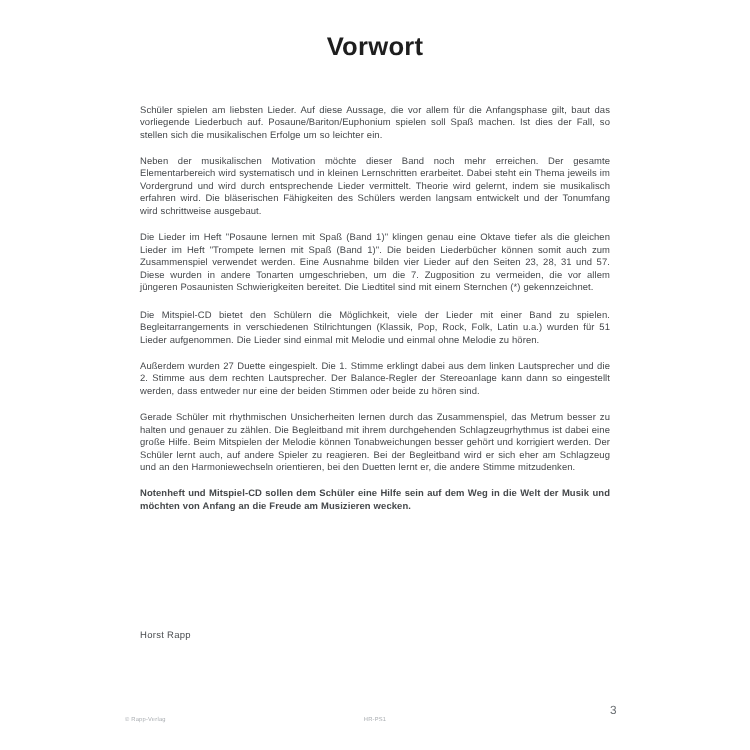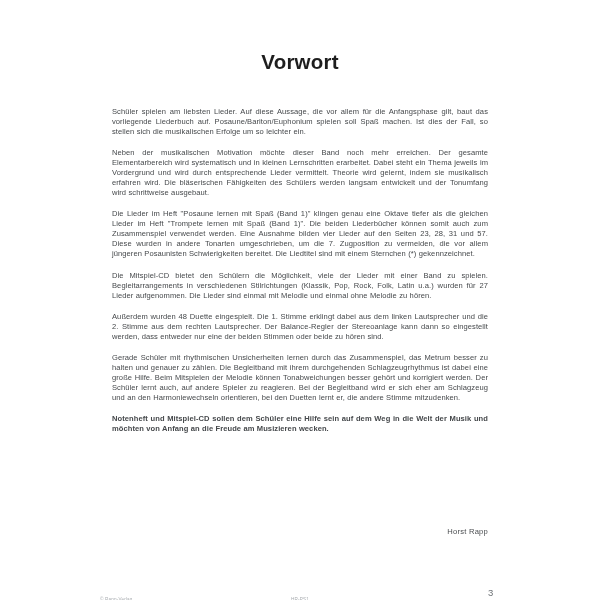--- a/index.html
+++ b/index.html
@@ -16,21 +16,20 @@
     color: #3c3c3c;
     -webkit-font-smoothing: antialiased;
   }
 
   #page {
     position: relative;
     width: 600px;
     height: 520px;
     background: #ffffff;
     box-sizing: border-box;
-    margin-top: 24px;
   }
 
   
   .page-title {
     position: absolute;
     top: 26px;
     left: 0;
     width: 600px;
     text-align: center;
     font-size: 20.5px;
@@ -60,21 +59,21 @@
     font-family: "Liberation Sans", sans-serif;
   }
   .para:last-of-type { margin-bottom: 0; font-weight: bold; }
 
   
   .signature {
     position: absolute;
     left: 112px;
     top: 503px;
     width: 376px;
-    text-align: right;
+    text-align: left;
     font-size: 7.6px;
     color: #4a4d50;
     letter-spacing: 0.03em;
     font-family: "Liberation Sans", sans-serif;
   }
 
   
   .footer {
     position: absolute;
     left: 100px;
@@ -111,22 +110,22 @@
 <body>
 
 <div id="page">
 
   <div class="page-title">Vorwort</div>
 
   <div class="body-column">
     <p class="para">Schüler spielen am liebsten Lieder. Auf diese Aussage, die vor allem für die Anfangsphase gilt, baut das vorliegende Liederbuch auf. Posaune/Bariton/Euphonium spielen soll Spaß machen. Ist dies der Fall, so stellen sich die musikalischen Erfolge um so leichter ein.</p>
     <p class="para">Neben der musikalischen Motivation möchte dieser Band noch mehr erreichen. Der gesamte Elementarbereich wird systematisch und in kleinen Lernschritten erarbeitet. Dabei steht ein Thema  jeweils im Vordergrund und wird durch entsprechende Lieder vermittelt. Theorie wird gelernt, indem sie musikalisch erfahren wird. Die bläserischen Fähigkeiten des Schülers werden langsam entwickelt und der Tonumfang wird schrittweise ausgebaut.</p>
     <p class="para">Die Lieder im Heft "Posaune lernen mit Spaß (Band 1)" klingen genau eine Oktave tiefer als die gleichen Lieder im Heft "Trompete lernen mit Spaß (Band 1)". Die beiden Liederbücher können somit auch zum Zusammenspiel verwendet werden. Eine Ausnahme bilden vier Lieder auf den Seiten 23, 28, 31 und 57. Diese wurden in andere Tonarten umgeschrieben, um die 7. Zugposition zu vermeiden, die vor allem jüngeren Posaunisten Schwierigkeiten bereitet. Die Liedtitel sind mit einem Sternchen (*) gekennzeichnet.</p>
-    <p class="para">Die Mitspiel-CD bietet den Schülern die Möglichkeit, viele der Lieder mit einer Band zu spielen. Begleitarrangements in verschiedenen Stilrichtungen (Klassik, Pop, Rock, Folk, Latin u.a.) wurden für 27 Lieder aufgenommen. Die Lieder sind einmal mit Melodie und einmal ohne Melodie zu hören.</p>
-    <p class="para">Außerdem wurden 48 Duette eingespielt. Die 1. Stimme erklingt dabei aus dem linken Lautsprecher und die 2. Stimme aus dem rechten Lautsprecher. Der Balance-Regler der Stereoanlage kann dann so eingestellt werden, dass entweder nur eine der beiden Stimmen oder beide zu hören sind.</p>
+    <p class="para">Die Mitspiel-CD bietet den Schülern die Möglichkeit, viele der Lieder mit einer Band zu spielen. Begleitarrangements in verschiedenen Stilrichtungen (Klassik, Pop, Rock, Folk, Latin u.a.) wurden für 51 Lieder aufgenommen. Die Lieder sind einmal mit Melodie und einmal ohne Melodie zu hören.</p>
+    <p class="para">Außerdem wurden 27 Duette eingespielt. Die 1. Stimme erklingt dabei aus dem linken Lautsprecher und die 2. Stimme aus dem rechten Lautsprecher. Der Balance-Regler der Stereoanlage kann dann so eingestellt werden, dass entweder nur eine der beiden Stimmen oder beide zu hören sind.</p>
     <p class="para">Gerade Schüler mit rhythmischen Unsicherheiten lernen durch das Zusammenspiel, das Metrum besser zu halten und genauer zu zählen. Die Begleitband mit ihrem durchgehenden Schlagzeugrhythmus ist dabei eine große Hilfe. Beim Mitspielen der Melodie können Tonabweichungen besser gehört und korrigiert werden. Der Schüler lernt auch, auf andere Spieler zu reagieren. Bei der Begleitband wird er sich eher am Schlagzeug und an den Harmoniewechseln orientieren, bei den Duetten lernt er, die andere Stimme mitzudenken.</p>
     <p class="para">Notenheft und Mitspiel-CD sollen dem Schüler eine Hilfe sein auf dem Weg in die Welt der Musik und möchten von Anfang an die Freude am Musizieren wecken.</p>
   </div>
 
   <div class="signature">Horst Rapp</div>
 
   <div class="footer">
     <span class="footer-left">© Rapp-Verlag</span>
     <span class="footer-center">HR-PS1</span>
   </div>

